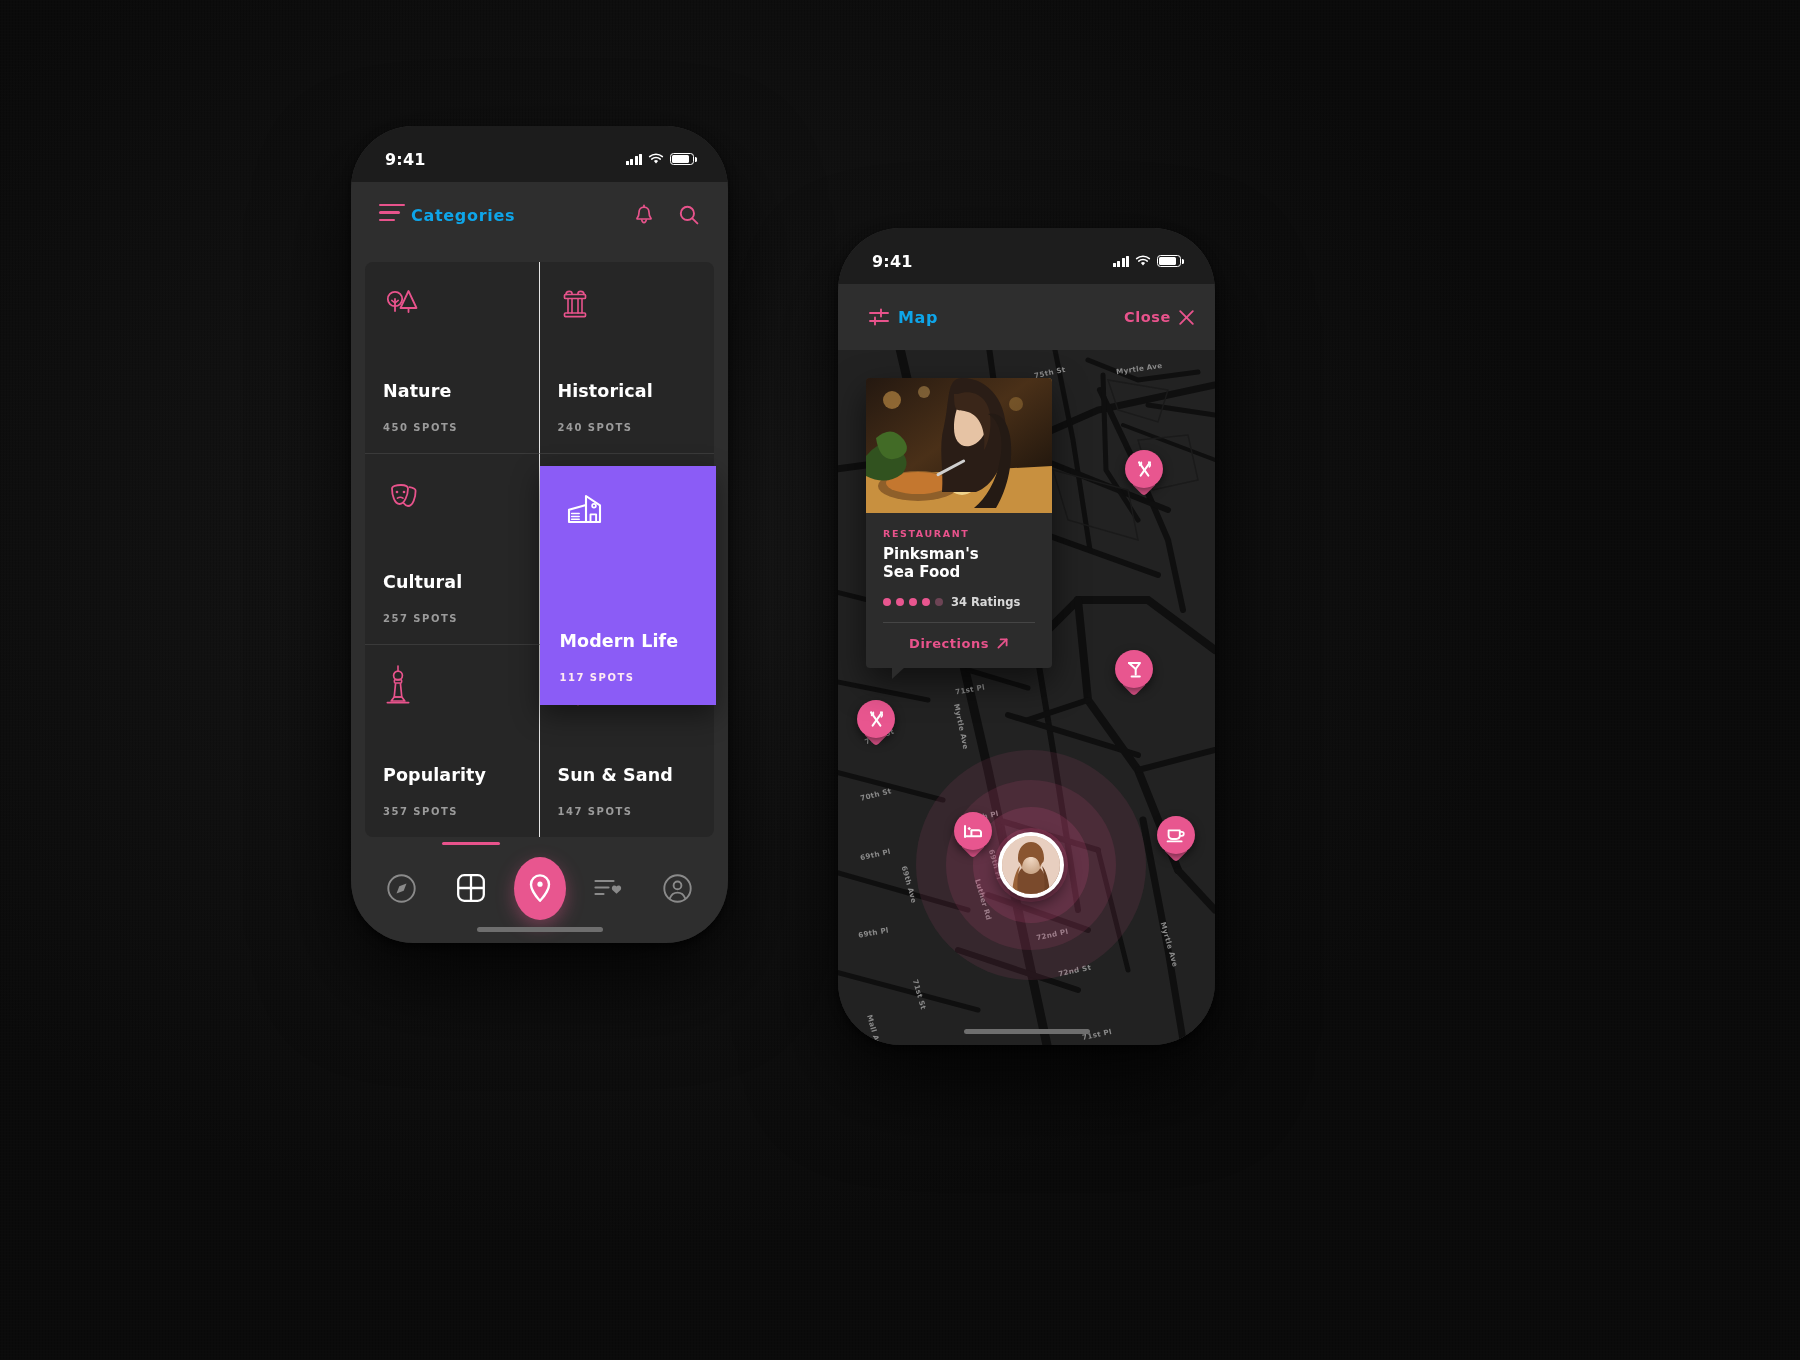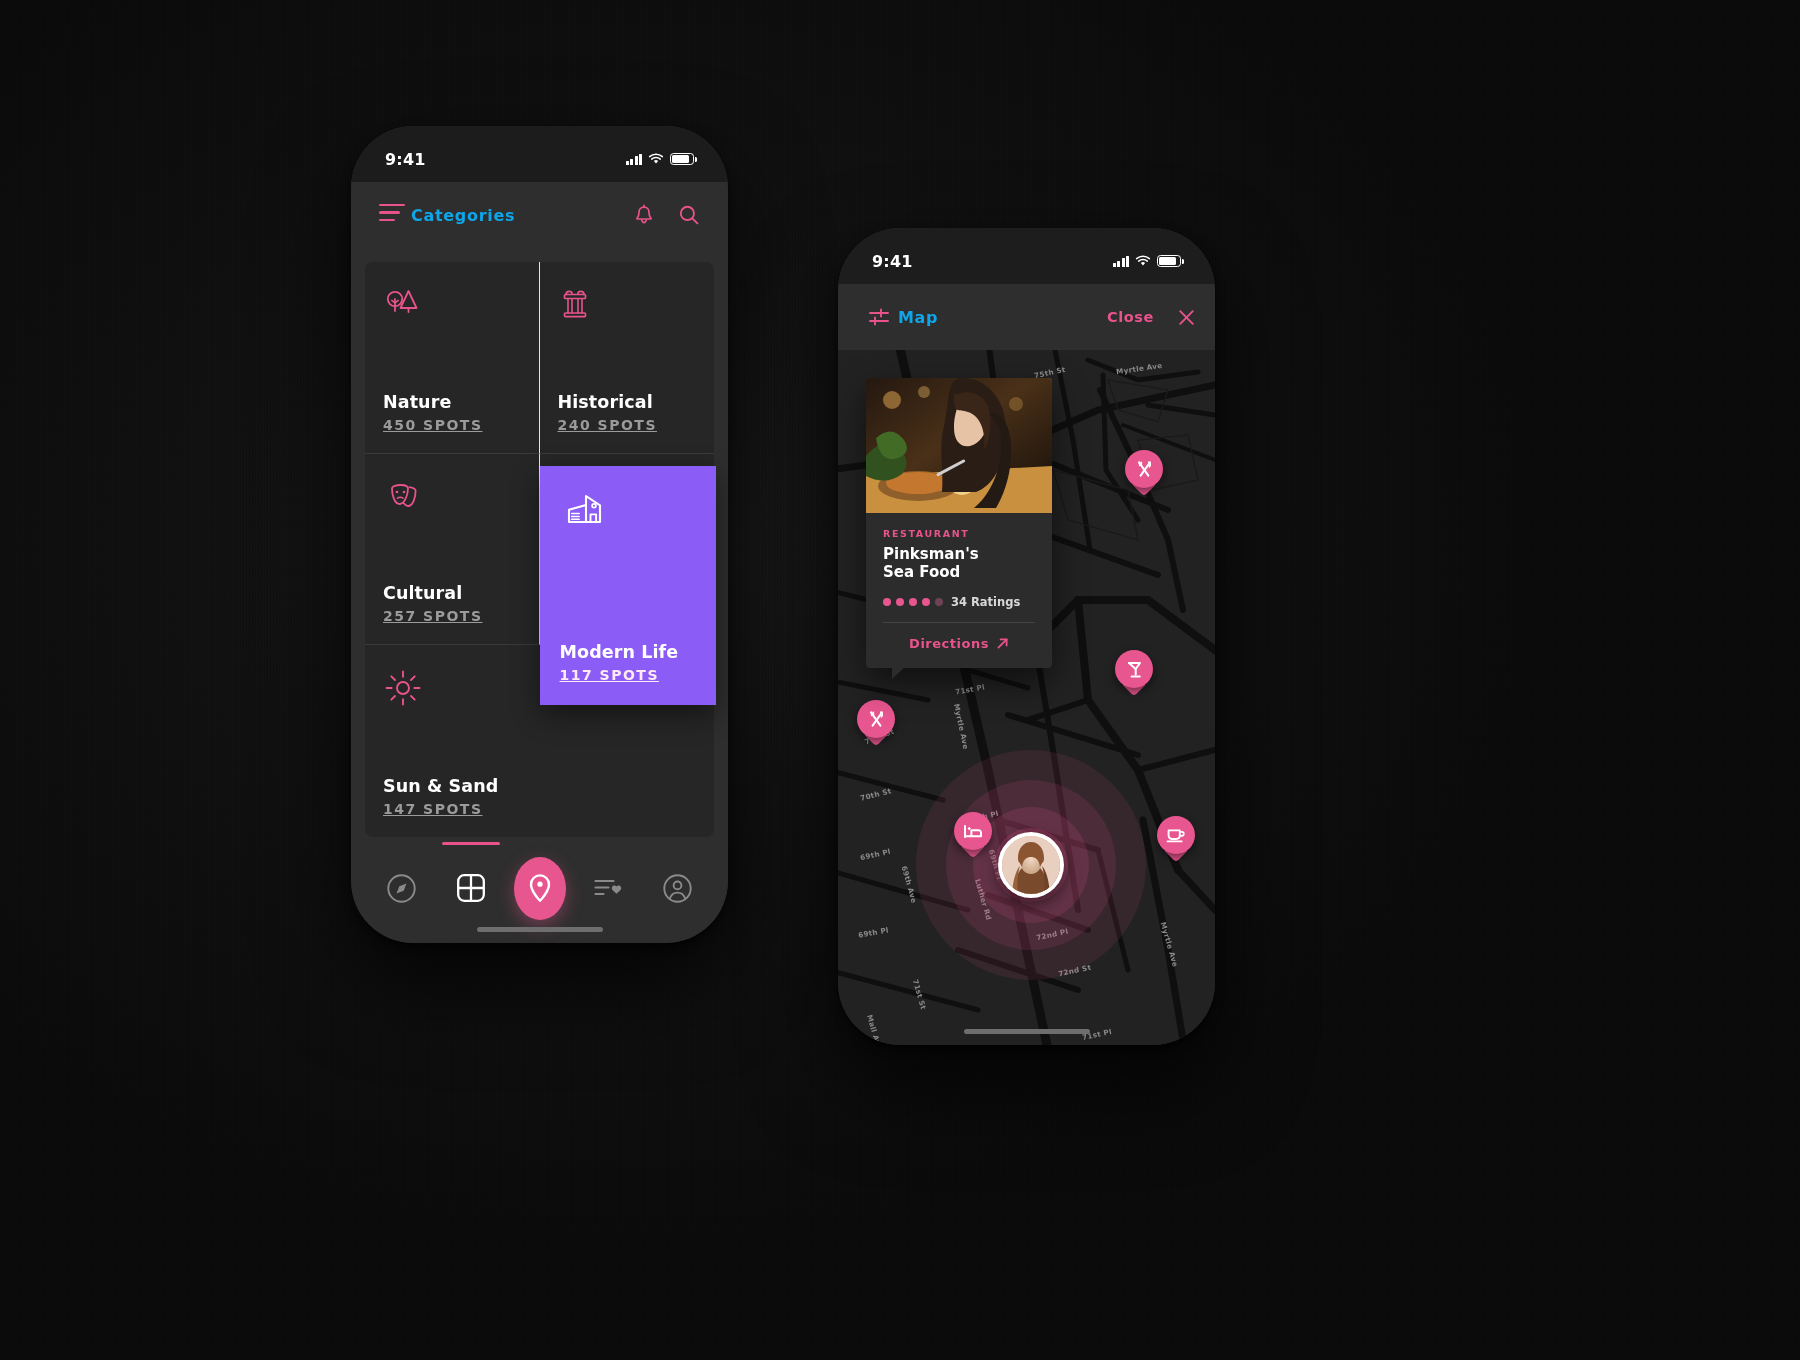--- a/index.html
+++ b/index.html
@@ -159,22 +159,22 @@
   .cat-cell.divR { border-right: 1px solid #e5e5e5; }
   .cat-cell.divB { border-bottom: 1px solid #3a3a3a; }
 
   .cat-icon { height: 46px; display: flex; align-items: center; }
   .cat-text { margin-top: auto; }
   .cat-name {
     color: #fff; font-size: 17.5px; font-weight: bold;
     letter-spacing: .1px; line-height: 1.15;
   }
   .cat-count {
-    color: #9b9b9b; font-size: 14px; font-weight: bold;
-    letter-spacing: 1.5px; margin-top: 5px; text-decoration: underline;
+    color: #9b9b9b; font-size: 10px; font-weight: bold;
+    letter-spacing: 1.5px; margin-top: 21px;
   }
   
   .cat-feature {
     position: absolute;
     left: 50%; right: -2px;
     top: 35.4%;
     height: 41.6%;
     background: #8b5cf6;
     box-shadow: 0 10px 26px rgba(0,0,0,.45);
     padding: 22px 20px;
@@ -216,21 +216,21 @@
     width: 126px; height: 5px; border-radius: 3px; background: #6e6e6e; z-index: 7;
   }
 
   
   #screen-right { background: #1d1d1d; }
   .nav-right-bar {
     position: absolute; top: 56px; left: 0; right: 0; height: 66px;
     background: #2e2e2e; display: flex; align-items: center; z-index: 6;
   }
   .close-btn {
-    display: flex; align-items: center; gap: 24px; margin-right: 20px;
+    display: flex; align-items: center; gap: 7px; margin-right: 20px;
     color: #e8538c; font-size: 14.5px; font-weight: bold; letter-spacing: .6px;
   }
   .map-area {
     position: absolute; top: 122px; left: 0; right: 0; bottom: 0;
     background: #222222; overflow: hidden;
   }
   .stlabel {
     position: absolute; color: #8a8a8a; font-size: 7.2px;
     letter-spacing: .3px; white-space: nowrap; font-weight: 600;
   }
@@ -395,20 +395,36 @@
             </svg>
           </div>
           <div class="cat-text">
             <div class="cat-name">Cultural</div>
             <div class="cat-count">257 SPOTS</div>
           </div>
         </div>
 
         <div class="cat-cell r2c2 divB"></div>
 
+        <div class="cat-cell r3c1 divR">
+          <div class="cat-icon">
+            <svg width="30" height="48" viewBox="0 0 30 48">
+              <path d="M15 2v5" stroke="#e8538c" stroke-width="1.6" stroke-linecap="round"></path>
+              <circle cx="15" cy="11.5" r="4.4" fill="none" stroke="#e8538c" stroke-width="1.7"></circle>
+              <rect x="11.4" y="15.6" width="7.2" height="3.4" rx="1" fill="none" stroke="#e8538c" stroke-width="1.6"></rect>
+              <path d="M12.6 19.2 L11.2 33 H18.8 L17.4 19.2" fill="none" stroke="#e8538c" stroke-width="1.7" stroke-linejoin="round"></path>
+              <path d="M8.2 37 L11.2 33 H18.8 L21.8 37 Z" fill="none" stroke="#e8538c" stroke-width="1.7" stroke-linejoin="round"></path>
+              <path d="M4.4 38.6h21.2" stroke="#e8538c" stroke-width="1.8" stroke-linecap="round"></path>
+            </svg>
+          </div>
+          <div class="cat-text">
+            <div class="cat-name">Popularity</div>
+            <div class="cat-count">357 SPOTS</div>
+          </div>
+        </div>
 
         <div class="cat-cell r3c2">
           <div class="cat-icon">
             <svg width="40" height="40" viewBox="0 0 40 40">
               <circle cx="20" cy="20" r="6" fill="none" stroke="#e8538c" stroke-width="1.9"></circle>
               <g stroke="#e8538c" stroke-width="1.9" stroke-linecap="round">
                 <path d="M20 3.5v5.2M20 31.3v5.2M3.5 20h5.2M31.3 20h5.2"></path>
                 <path d="M8.3 8.3l3.7 3.7M28 28l3.7 3.7M31.7 8.3L28 12M12 28l-3.7 3.7"></path>
               </g>
             </svg>

